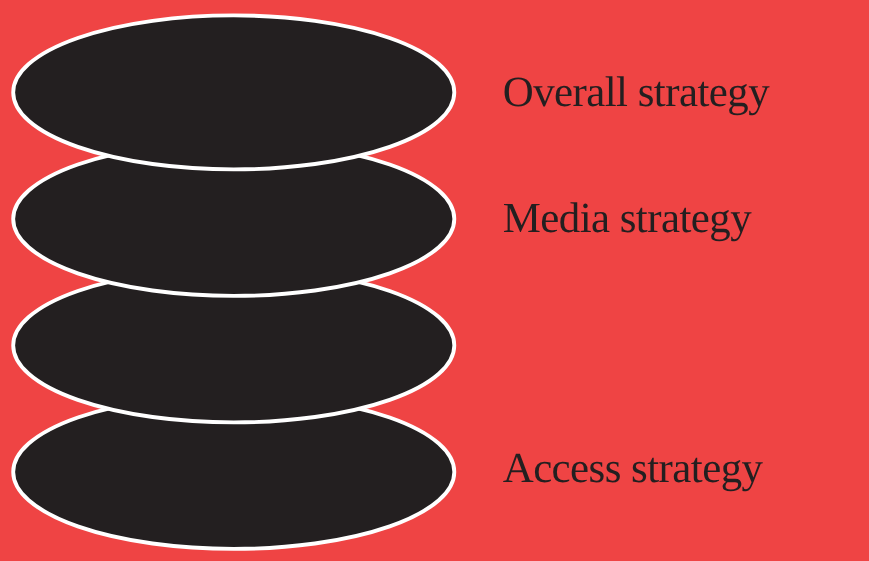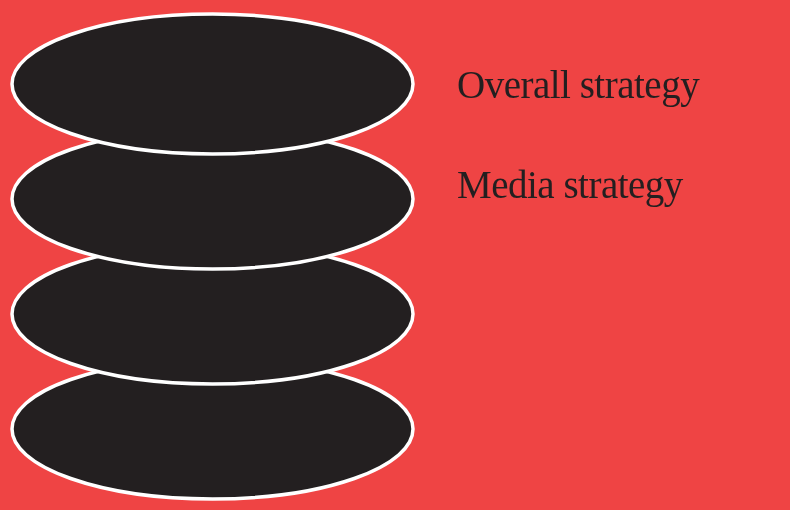--- a/index.html
+++ b/index.html
@@ -28,21 +28,21 @@
     position: absolute;
     left: 457px;
     transform: translateY(-50%);
     font-size: 39px;
     line-height: 1;
     letter-spacing: -0.5px;
     color: #231f20;
     white-space: nowrap;
   }
   .label-overall { top: 84px; }
-  .label-media   { top: 184px; }
+  .label-media   { top: 198px; }
   .label-message { top: 311px; }
   .label-access  { top: 426px; }
 </style>
 </head>
 <body>
 
 <div class="canvas">
 
   <svg class="stack-svg" width="790" height="510" viewBox="0 0 790 510">
 
@@ -50,14 +50,15 @@
     <ellipse cx="212.5" cy="314" rx="200.5" ry="70" fill="#231f20"></ellipse>
     <ellipse cx="212.5" cy="199" rx="200.5" ry="70" fill="#231f20"></ellipse>
     <ellipse cx="212.5" cy="84" rx="200.5" ry="70" fill="#231f20"></ellipse>
   </svg>
 
   <div class="layer-label label-overall">Overall strategy</div>
 
   <div class="layer-label label-media">Media strategy</div>
 
 
+  <div class="layer-label label-access">Access strategy</div>
 
 </div>
 
 </body></html>

